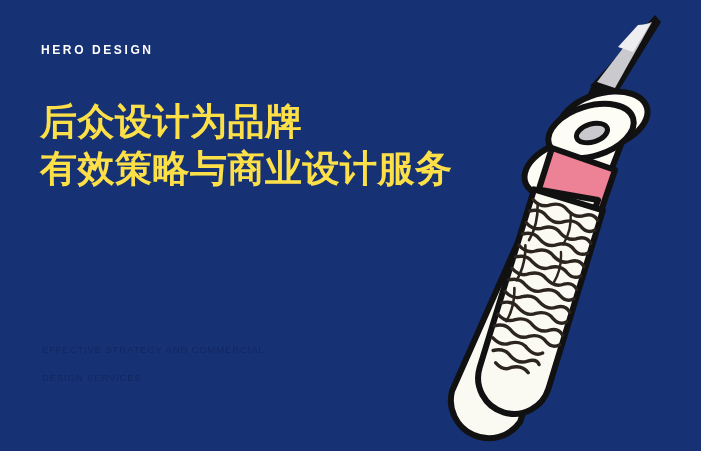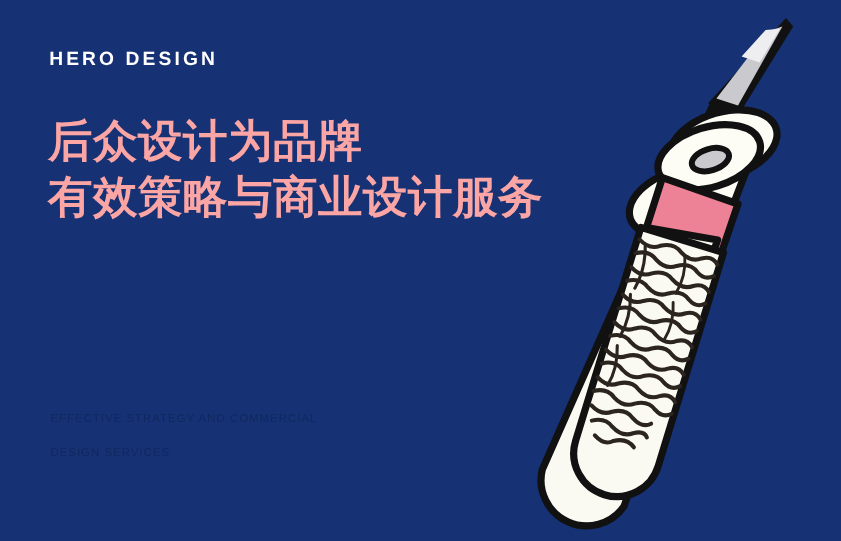--- a/index.html
+++ b/index.html
@@ -16,36 +16,36 @@
     background: #163275;
     font-family: "Liberation Sans", "DejaVu Sans", sans-serif;
     box-sizing: border-box;
   }
   
   #brand {
     position: absolute;
     left: 41px;
     top: 41px;
     color: #ffffff;
-    font-size: 16px;
+    font-size: 12px;
     font-weight: 700;
     letter-spacing: 2.6px;
     line-height: 18px;
     white-space: nowrap;
   }
   
   #headline {
     position: absolute;
     left: 40px;
     top: 98px;
     width: 520px;
   }
   .headline-line {
-    color: #fca5a5;
-    font-family: Liberation Mono, monospace;
+    color: #fde047;
+    font-family: Liberation Serif, serif;
     font-size: 37px;
     font-weight: 700;
     line-height: 47px;
     letter-spacing: 0.5px;
     white-space: nowrap;
   }
   
   #subtitle {
     position: absolute;
     left: 42px;

